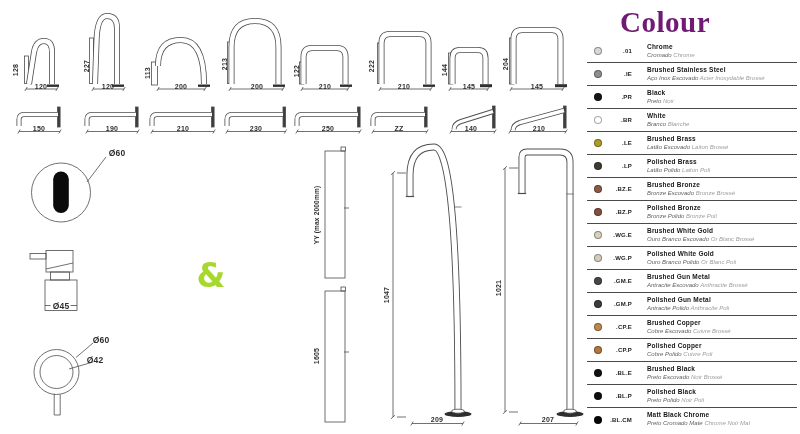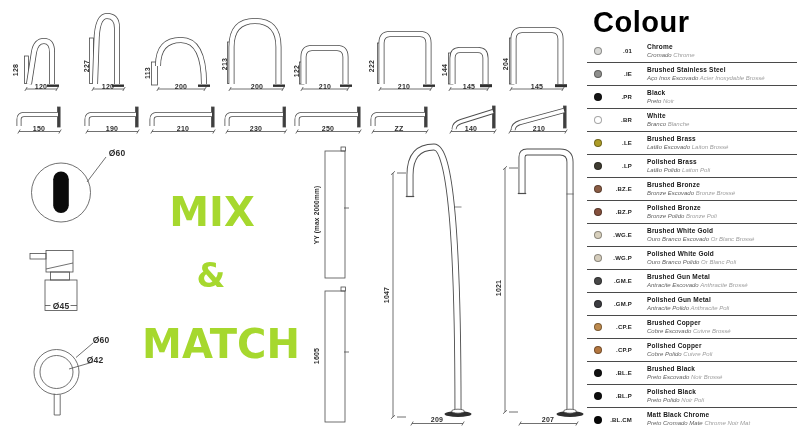--- a/index.html
+++ b/index.html
@@ -9,22 +9,22 @@
   .dim{position:absolute;font:700 7px "Liberation Sans",sans-serif;color:#2e2e2e;
        transform:translate(-50%,-50%);white-space:nowrap;letter-spacing:.2px;}
   .dim.vert{transform:translate(-50%,-50%) rotate(-90deg);}
   .dim.dia{font-size:8.5px;}
   .dim.riser{font-weight:600;font-size:6.5px;}
   .hero-line{position:absolute;transform:translate(-50%,-50%);color:#a6d82e;
        font-family:"DejaVu Sans",sans-serif;font-weight:bold;line-height:1;white-space:nowrap;}
   .hero-1{left:212px;top:212px;font-size:40px;}
   .hero-2{left:211px;top:275px;font-size:33px;}
   .hero-3{left:221px;top:344px;font-size:40px;}
-  .colour-title{position:absolute;left:593px;top:6px;color:#000000;
-       font-family:Liberation Sans, sans-serif;font-weight:bold;font-size:29px;letter-spacing:.5px;}
+  .colour-title{position:absolute;left:620px;top:6px;color:#701a75;
+       font-family:Liberation Serif, serif;font-weight:bold;font-size:29px;letter-spacing:.5px;}
   .legend{position:absolute;left:587px;top:40px;width:210px;}
   .crow{display:flex;align-items:center;height:23px;border-bottom:1px solid #4a4a4a;box-sizing:border-box;}
   .crow:last-child{border-bottom:none;}
   .sw{width:8px;height:8px;border-radius:50%;margin-left:7px;flex:none;
       border:1px solid rgba(0,0,0,.35);box-sizing:border-box;background:#ccc;}
   .code{width:26px;margin-left:4px;text-align:right;font:700 6px "Liberation Sans",sans-serif;
       color:#1a1a1a;flex:none;letter-spacing:.2px;}
   .ctext{margin-left:15px;display:flex;flex-direction:column;justify-content:center;}
   .cname{font:700 6.5px/8px "Liberation Sans",sans-serif;color:#161616;letter-spacing:.2px;white-space:nowrap;}
   .csub{font:italic 6px/7.5px "Liberation Sans",sans-serif;color:#666;white-space:nowrap;margin-top:1px;}
@@ -229,23 +229,21 @@
   <div class="dim dia" style="left:95px;top:360px">Ø42</div>
 
   <div class="dim vert riser" style="left:316px;top:215px">YY (max 2000mm)</div>
   <div class="dim vert" style="left:316px;top:356px">1605</div>
 
   <div class="dim vert" style="left:386px;top:295px">1047</div>
   <div class="dim" style="left:437px;top:419px">209</div>
   <div class="dim vert" style="left:498px;top:288px">1021</div>
   <div class="dim" style="left:548px;top:419px">207</div>
 
-  <div class="hero-line hero-1">MIX</div>
   <div class="hero-line hero-2">&amp;</div>
-  <div class="hero-line hero-3">MATCH</div>
 
   <div class="colour-title">Colour</div>
 
   <div class="legend">
     <div class="crow">
       <span class="sw" style="background: rgb(216, 216, 213);"></span>
       <span class="code">.01</span>
       <span class="ctext">
           <span class="cname">Chrome</span>
         <span class="csub"><span class="pt">Cromado</span> <span class="fr">Chrome</span></span>

